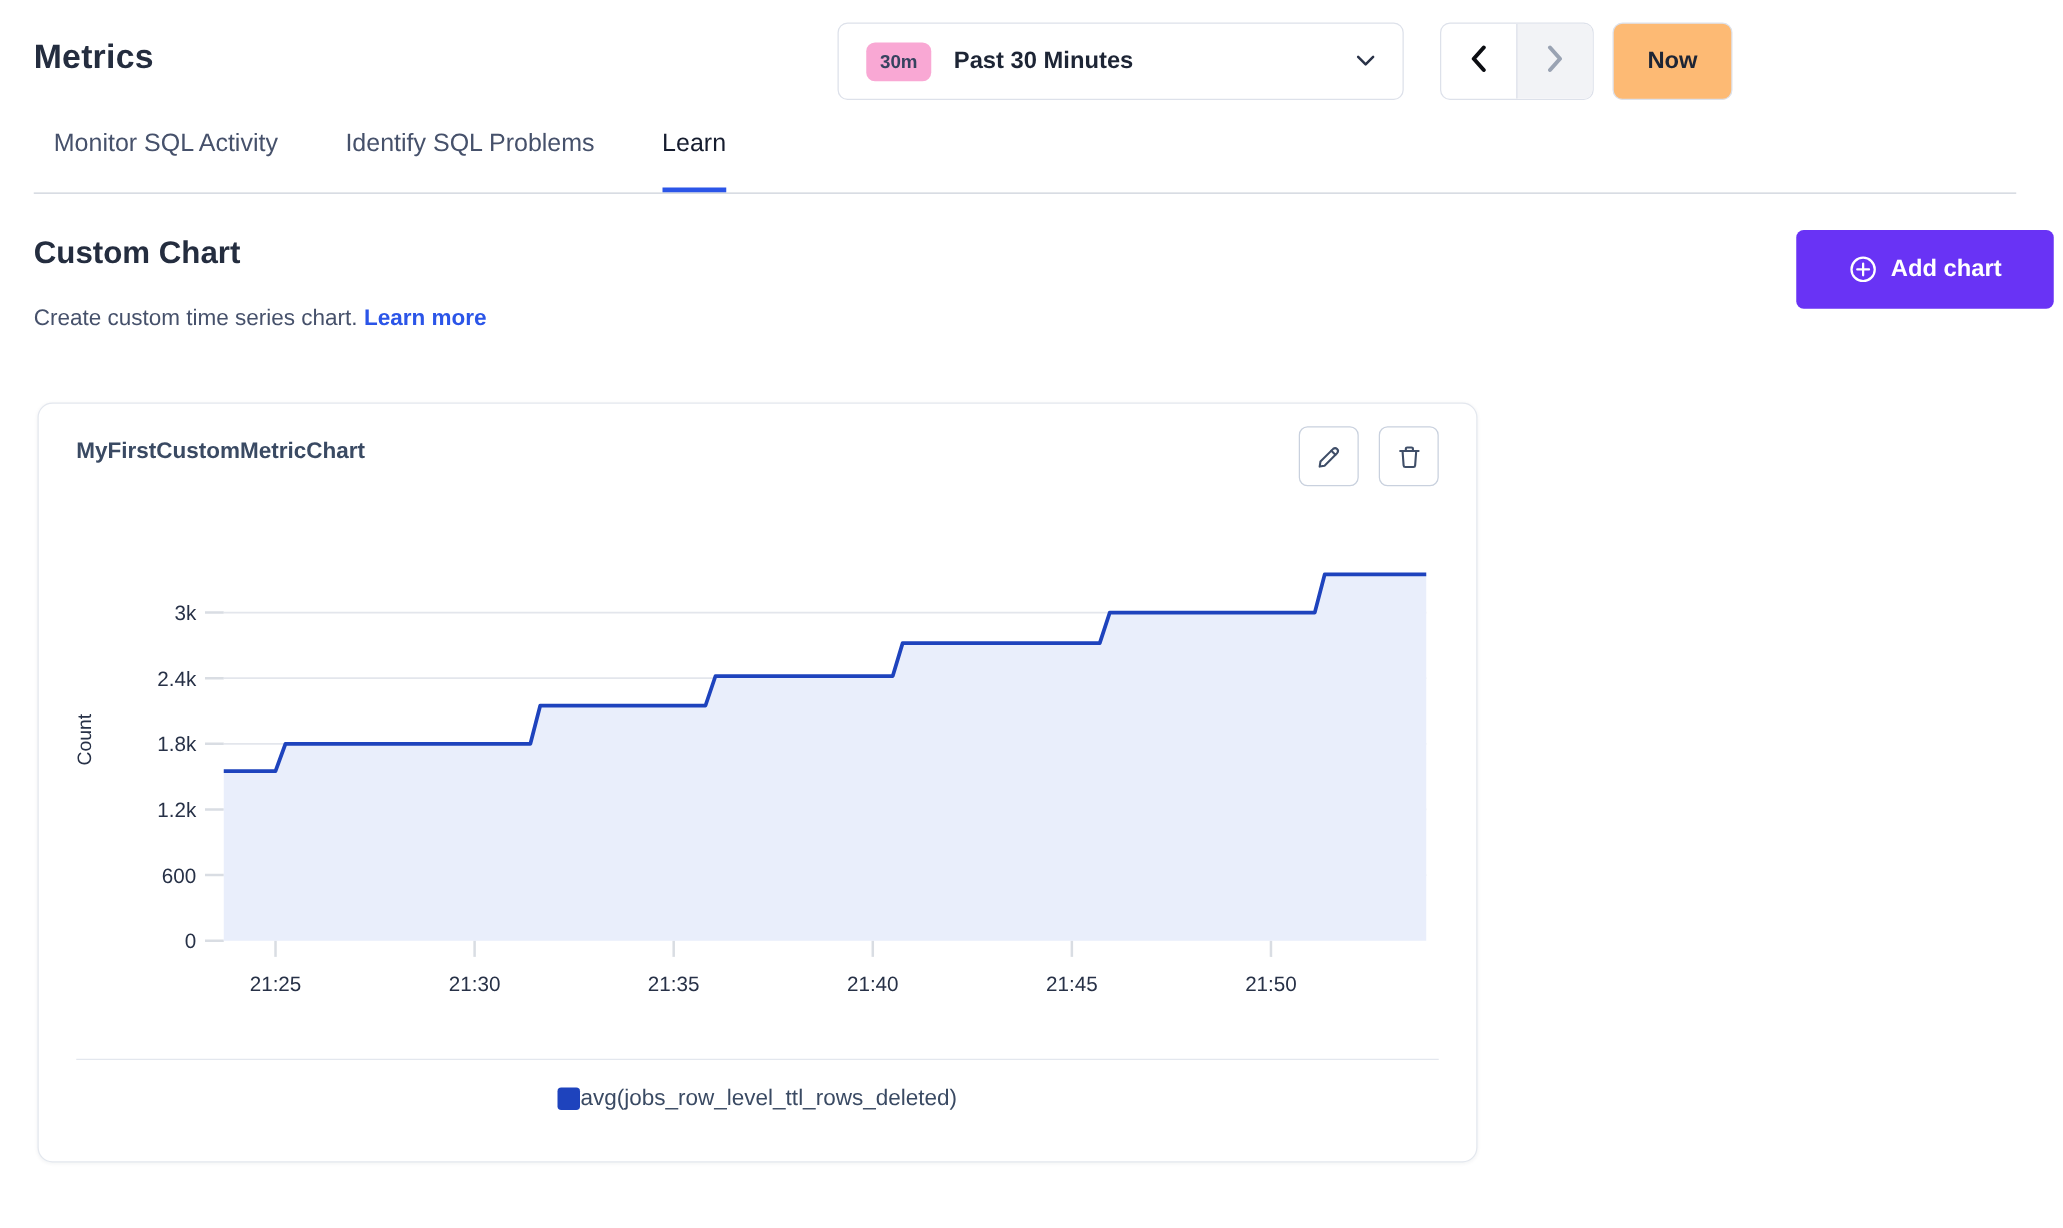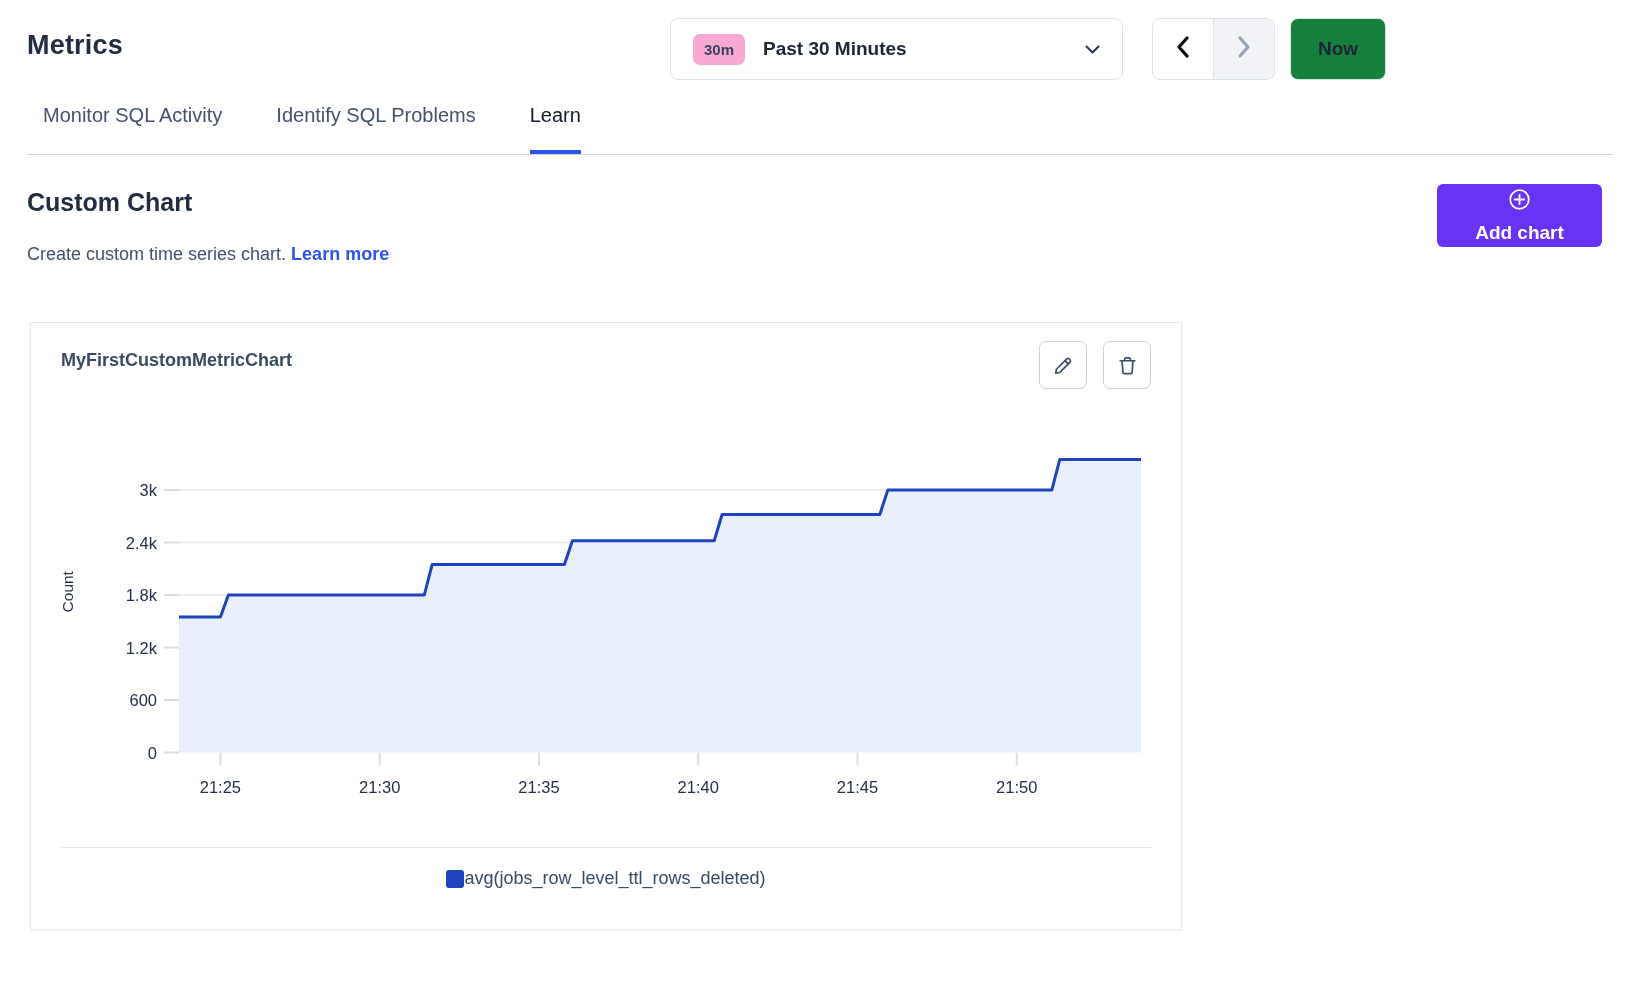--- a/index.html
+++ b/index.html
@@ -24,40 +24,40 @@
   .page-title{position:absolute;left:27px;top:30px;font-size:27px;font-weight:700;letter-spacing:.2px;}
   .time-select{position:absolute;left:670px;top:18px;width:453px;height:62px;border:1px solid var(--border);
     border-radius:8px;display:flex;align-items:center;padding:0 22px;cursor:pointer;background:#fff;}
   .time-badge{background:#f9a8d4;color:#36435f;font-size:15px;font-weight:700;padding:7px 11px;border-radius:7px;margin-right:18px;}
   .time-label{flex:1;font-size:19px;font-weight:600;color:#1d2535;}
   .nav-group{position:absolute;left:1152px;top:18px;width:123px;height:62px;border:1px solid var(--border);
     border-radius:8px;display:flex;overflow:hidden;background:#fff;}
   .nav-half{flex:1;display:flex;align-items:center;justify-content:center;cursor:pointer;}
   .nav-half.disabled{background:#f2f3f6;border-left:1px solid var(--border);cursor:default;}
   .now-btn{position:absolute;left:1290px;top:18px;width:96px;height:62px;border:1px solid var(--border);
-    border-radius:8px;background:#15803d;display:flex;align-items:center;justify-content:center;
+    border-radius:8px;background:#fdba74;display:flex;align-items:center;justify-content:center;
     font-size:19px;font-weight:600;color:#1d2535;cursor:pointer;}
 
   
   .tabs{position:absolute;left:27px;top:104px;display:flex;gap:38px;}
   .tab{height:50px;font-size:20px;color:var(--slate);border-bottom:4px solid transparent;cursor:pointer;margin-left:16px;}
   .tab.active{color:#151c2e;border-bottom-color:var(--tab-underline);}
   .tab-divider{position:absolute;left:27px;top:154px;width:1586px;height:1px;background:#ccd1da;}
 
   
   .section-heading{position:absolute;left:27px;top:188px;font-size:25px;font-weight:700;}
   .section-sub{position:absolute;left:27px;top:244px;font-size:18px;color:var(--slate);}
   .learn-more{color:var(--link-blue);font-weight:600;text-decoration:none;cursor:pointer;}
-  .add-chart{position:absolute;left:1437px;top:184px;width:165px;height:63px;border:none;border-radius:6px;
+  .add-chart{position:absolute;left:1437px;top:184px;width:206px;height:63px;border:none;border-radius:6px;
     background:var(--accent);color:#fff;font-size:19px;font-weight:700;display:flex;align-items:center;
-    justify-content:center;gap:11px;cursor:pointer;font-family:inherit;flex-direction:column;}
+    justify-content:center;gap:11px;cursor:pointer;font-family:inherit;}
 
   
   .card{position:absolute;left:30px;top:322px;width:1152px;height:608px;border:1px solid var(--card-border);
-    border-radius:0;background:#fff;box-shadow:0 1px 3px rgba(20,30,60,.05);}
+    border-radius:12px;background:#fff;box-shadow:0 1px 3px rgba(20,30,60,.05);}
   .card-title{position:absolute;left:30px;top:27px;font-size:18px;font-weight:700;color:var(--card-ink);}
   .card-actions{position:absolute;right:30px;top:18px;display:flex;gap:16px;}
   .icon-btn{width:48px;height:48px;border:1px solid #c9d1de;border-radius:7px;background:#fff;display:flex;
     align-items:center;justify-content:center;color:#3f4e68;cursor:pointer;}
   .plot-svg{position:absolute;left:0;top:0;width:1152px;height:500px;}
   .plot-svg text{font-family:"Liberation Sans","DejaVu Sans",sans-serif;}
   .legend-divider{position:absolute;left:30px;right:30px;top:524px;height:1px;background:var(--card-border);}
   .legend-row{position:absolute;left:0;top:545px;width:100%;display:flex;align-items:center;justify-content:center;gap:0;}
   .legend-swatch{width:18px;height:18px;border-radius:3px;background:var(--line-blue);}
   .legend-label{font-size:18px;color:var(--card-ink);}

